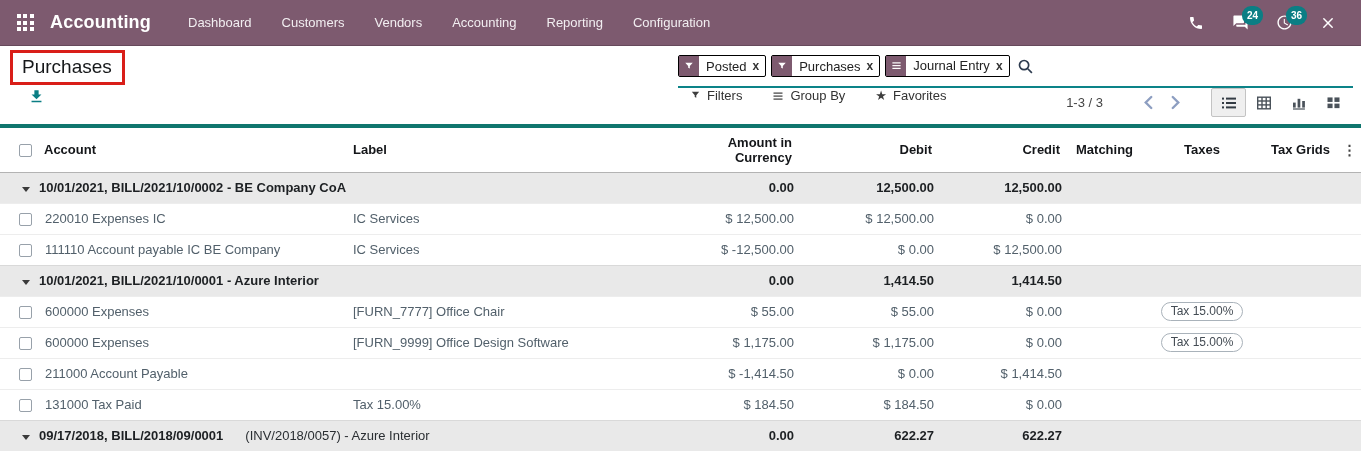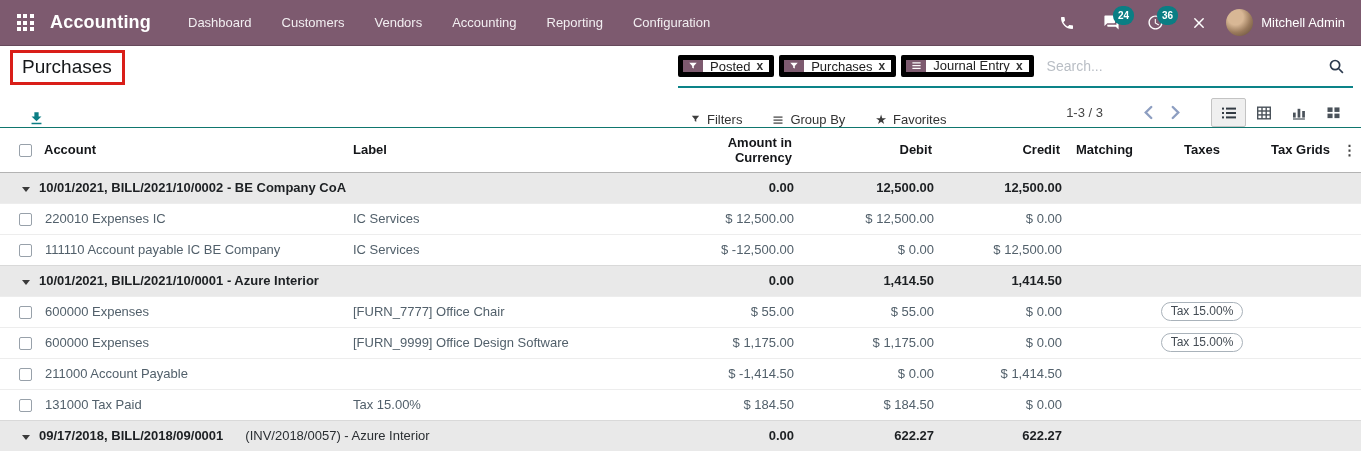--- a/index.html
+++ b/index.html
@@ -26,32 +26,32 @@
     background:radial-gradient(circle at 35% 30%, #d8b795 0 30%, #9a7a5c 60%, #5c4733 100%); }
   .username { font-size:13px; white-space:nowrap; }
 
   
   .row2 { height:42px; display:flex; align-items:center; }
   .title-zone { flex:1; padding-left:10px; }
   .title-box { display:inline-block; border:3px solid #d91e18; padding:3px 10px 4px 9px; }
   .page-title { font-size:19px; color:#16181a; }
   .search-zone { width:675px; height:100%; display:flex; align-items:center;
     border-bottom:2px solid #0c8388; padding:0 6px 0 0; margin-right:8px; }
-  .facet { display:inline-flex; align-items:stretch; border:5px solid #000000; border-radius:2px;
+  .facet { display:inline-flex; align-items:stretch; border:1px solid #000000; border-radius:2px;
     margin-right:5px; height:22px; background:#fff; cursor:pointer; }
   .facet-icon { background:#7d5a6f; width:20px; display:flex; align-items:center; justify-content:center; }
   .facet-label { font-size:13px; color:#222; padding:0 6px 0 7px; display:flex; align-items:center; white-space:nowrap; }
   .facet-x { font-size:12px; color:#333; display:flex; align-items:center; padding-right:6px; font-weight:700; }
   .search-input { flex:1; border:none; outline:none; font-size:14px; color:#333; padding:0 8px; min-width:40px;
     font-family:"Liberation Sans", sans-serif; }
   .search-input::placeholder { color:#b9bec5; }
   .mag-btn { cursor:pointer; display:flex; align-items:center; padding:2px; }
 
   
-  .row3 { height:40px; position:relative; display:flex; align-items:flex-end; border-bottom:1px solid #0f766e; }
+  .row3 { height:40px; position:relative; display:flex; align-items:flex-start; border-bottom:4px solid #0f766e; }
   .dl-btn { margin-left:28px; cursor:pointer; display:flex; }
   .search-opts { position:absolute; left:690px; display:flex; align-items:center; gap:30px; }
   .opt { display:flex; align-items:center; gap:6px; font-size:13px; color:#333; cursor:pointer; white-space:nowrap; }
   .star { color:#3d3d3d; font-size:13px; }
   .right-ctrls { margin-left:auto; display:flex; align-items:center; padding-right:10px; }
   .pager-txt { font-size:13px; color:#444; margin-right:32px; }
   .chev { cursor:pointer; display:flex; padding:0 8px; }
   .switcher { display:flex; margin-left:22px; }
   .sw-btn { width:35px; height:29px; display:flex; align-items:center; justify-content:center; cursor:pointer;
     border:1px solid transparent; }
@@ -130,24 +130,20 @@
           <path d="M11.99 2C6.47 2 2 6.48 2 12s4.47 10 9.99 10C17.52 22 22 17.52 22 12S17.52 2 11.99 2zM12 20c-4.42 0-8-3.58-8-8s3.58-8 8-8 8 3.58 8 8-3.58 8-8 8zm.5-13H11v6l5.25 3.15.75-1.23-4.5-2.67z"></path>
         </svg>
       <span class="badge">36</span>
     </div>
     <div class="sysbtn">
       <svg width="16" height="16" viewBox="0 0 24 24" fill="#fff">
           <rect x="10.9" y="2" width="2.2" height="20" rx="1.1" transform="rotate(45 12 12)"></rect>
           <rect x="10.9" y="2" width="2.2" height="20" rx="1.1" transform="rotate(-45 12 12)"></rect>
         </svg>
     </div>
-    <div class="user-menu">
-      <span class="avatar"></span>
-      <span class="username">Mitchell Admin</span>
-    </div>
   </div>
 </div>
 
 <div class="row2">
   <div class="title-zone">
     <span class="title-box">
       <span class="page-title">Purchases</span>
     </span>
   </div>
   <div class="search-zone">
@@ -174,21 +170,20 @@
 
       <svg class="ic-group" width="11" height="11" viewBox="0 0 24 24" fill="#fff">
               <rect x="3" y="5" width="18" height="2.6"></rect>
               <rect x="3" y="11" width="18" height="2.6"></rect>
               <rect x="3" y="17" width="18" height="2.6"></rect>
             </svg>
     </span>
     <span class="facet-label">Journal Entry</span>
     <span class="facet-x">x</span>
   </span></span>
-    <input class="search-input" type="text" placeholder="Search..." style="">
     <span class="mag-btn">
       <svg width="17" height="17" viewBox="0 0 24 24" fill="none" stroke="#2c3a4e" stroke-width="2.4">
           <circle cx="10" cy="10" r="6.5"></circle>
           <line x1="15.2" y1="15.2" x2="21" y2="21"></line>
         </svg>
     </span>
   </div>
 </div>
 
 <div class="row3">

